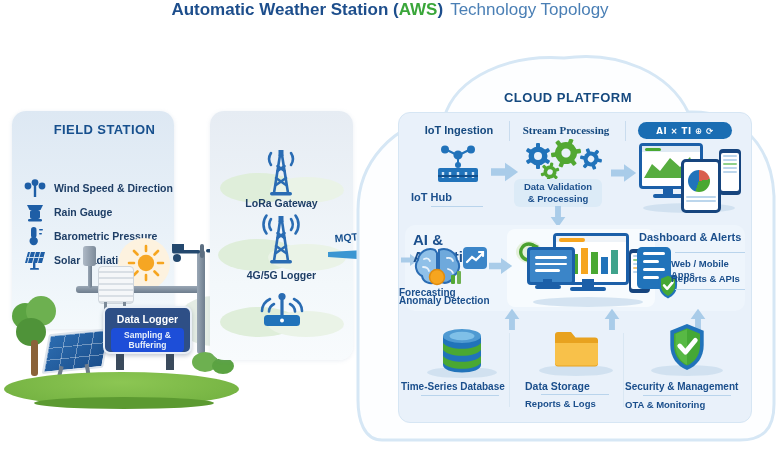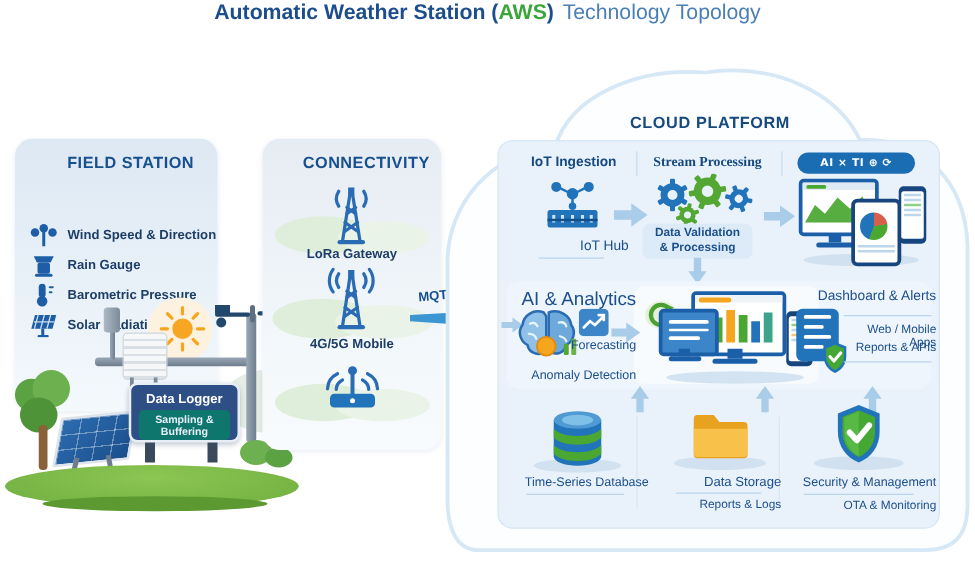--- a/index.html
+++ b/index.html
@@ -23,33 +23,33 @@
   .mound{position:absolute;border-radius:50%;}
   .conn-label{position:absolute;width:143px;text-align:center;font-size:10.5px;font-weight:bold;color:#1e3e66;}
   
   .grass{position:absolute;border-radius:50%;}
   .pole{position:absolute;background:linear-gradient(90deg,#9aa7b5,#6e7d8d);border-radius:3px;}
   .bar{position:absolute;background:linear-gradient(180deg,#9aa7b5,#6e7d8d);border-radius:3px;}
   .screenbox{position:absolute;left:98px;top:266px;width:34px;height:36px;background:
      repeating-linear-gradient(180deg,#f5f7f9 0 4px,#d9dfe5 4px 6px);border-radius:4px;border:1px solid #cfd6dd;}
   .dlogger{position:absolute;left:103px;top:306px;width:85px;height:44px;background:#2e4f86;border:2px solid #e8eef6;border-radius:7px;box-shadow:0 2px 4px rgba(60,80,110,.3);text-align:center;}
   .dl-title{font-size:10.5px;font-weight:bold;color:#ffffff;margin-top:5px;}
-  .dl-sub{font-size:8.5px;font-weight:bold;color:#e8f0fa;background:#0f766e;border-radius:4px;margin:3px 6px 0 6px;padding:2px 0;}
+  .dl-sub{font-size:8.5px;font-weight:bold;color:#e8f0fa;background:#1d4ed8;border-radius:4px;margin:3px 6px 0 6px;padding:2px 0;}
   .dl-leg{position:absolute;width:8px;height:20px;background:#3a4a5c;top:350px;}
   
   .mqtt-label{position:absolute;left:328px;top:229px;width:86px;text-align:center;font-size:10.5px;font-weight:bold;color:#17508e;transform:rotate(-5deg);}
   
   .cloud-title{position:absolute;left:448px;top:90px;width:240px;text-align:center;font-size:13px;font-weight:bold;letter-spacing:.5px;color:#15497f;}
   .inner{position:absolute;left:398px;top:112px;width:352px;height:309px;border-radius:12px;background:#e9f1fa;border:1px solid #d6e6f4;}
   .col-h{position:absolute;top:11px;font-size:11px;font-weight:bold;color:#15497f;text-align:center;}
   .vdiv{position:absolute;width:1px;background:#c9dcee;}
   .badge{position:absolute;left:239px;top:9px;width:94px;height:17px;border-radius:9px;background:#1a6db3;color:#fff;
          font-size:8.5px;font-weight:bold;letter-spacing:.5px;display:flex;align-items:center;justify-content:center;
          font-family:"DejaVu Sans",sans-serif;}
-  .lbl{position:absolute;text-align:right;font-weight:normal;color:#1b4f8c;}
+  .lbl{position:absolute;text-align:left;font-weight:bold;color:#1b4f8c;}
   .uline{position:absolute;height:1px;background:#b9d4ec;}
   .valbox{position:absolute;left:115px;top:66px;width:88px;height:28px;background:#dcebf7;border-radius:6px;
           display:flex;flex-direction:column;align-items:center;justify-content:center;font-size:9.5px;font-weight:bold;color:#1b4f8c;line-height:1.25;}
   .row2{position:absolute;left:6px;top:112px;width:340px;height:86px;background:#eef5fc;border-radius:10px;}
   .centerbox{position:absolute;left:108px;top:116px;width:148px;height:78px;background:#f7fbfe;border-radius:8px;}
   .shadow-e{position:absolute;background:#cadded;border-radius:50%;opacity:.8;}
   
   .mon-frame{position:absolute;background:#ffffff;border:3px solid #1b5fa8;border-radius:4px;overflow:hidden;}
   .mon-stand{position:absolute;background:#1b5fa8;}
   .phone{position:absolute;background:#17457e;border-radius:4px;}
@@ -173,21 +173,20 @@
   <div class="dl-title">Data Logger</div>
   <div class="dl-sub">Sampling &amp; Buffering</div>
 </div>
 
 <div class="abs" style="left:192px;top:352px;width:26px;height:20px;background:#6db050;border-radius:50%;"></div>
 <div class="abs" style="left:212px;top:358px;width:22px;height:16px;background:#5ba342;border-radius:50%;"></div>
 <div class="grass" style="left:4px;top:372px;width:235px;height:34px;background:radial-gradient(ellipse at 50% 30%,#8cc653,#6fae3e);"></div>
 <div class="grass" style="left:34px;top:397px;width:180px;height:12px;background:#5c9a31;"></div>
 
 <div class="panel conn-panel">
-  <div class="panel-h">CONNECTIVITY</div>
 
   <div class="mound" style="left:10px;top:62px;width:78px;height:30px;background:#dfeeda;"></div>
   <div class="mound" style="left:60px;top:66px;width:74px;height:26px;background:#eaf3e7;"></div>
   <span class="abs" style="left:49px;top:34px;">
     <svg width="44" height="54" viewBox="0 0 44 54">
         <g stroke="#2a6cb3" fill="none" stroke-width="2.6" stroke-linecap="round">
           <path d="M15 48 L21 10 M29 48 L23 10"></path>
           <path d="M17 40 L27 33 M17 33 L27 40 M18.5 26 L25.5 21 M18.5 21 L25.5 26"></path>
           <path d="M12 8 a11 11 0 0 0 0 12"></path>
           <path d="M32 8 a11 11 0 0 1 0 12"></path>
@@ -207,21 +206,21 @@
           <path d="M19 44 L29 37 M19 37 L29 44 M20.5 29 L27.5 24 M20.5 24 L27.5 29"></path>
           <path d="M14 10 a10 10 0 0 0 0 11"></path>
           <path d="M9.5 6.5 a15 15 0 0 0 0 18"></path>
           <path d="M34 10 a10 10 0 0 1 0 11"></path>
           <path d="M38.5 6.5 a15 15 0 0 1 0 18"></path>
         </g>
         <rect x="21.5" y="7" width="5" height="6" fill="#2a6cb3"></rect>
         <rect x="13" y="51" width="22" height="3.4" rx="1.7" fill="#2a6cb3"></rect>
       </svg>
   </span>
-  <div class="conn-label" style="top:158px;">4G/5G Mobile</div>
+  <div class="conn-label" style="top:158px;">4G/5G Logger</div>
 
   <div class="mound" style="left:10px;top:196px;width:78px;height:30px;background:#dfeeda;"></div>
   <div class="mound" style="left:58px;top:200px;width:76px;height:26px;background:#eaf3e7;"></div>
   <span class="abs" style="left:44px;top:178px;">
     <svg width="56" height="44" viewBox="0 0 56 44">
         <g stroke="#2a6cb3" fill="none" stroke-width="2.6" stroke-linecap="round">
           <path d="M16 10 a14 14 0 0 0 -8 12"></path>
           <path d="M20 15 a9 9 0 0 0 -5 7.5"></path>
           <path d="M40 10 a14 14 0 0 1 8 12"></path>
           <path d="M36 15 a9 9 0 0 1 5 7.5"></path>
@@ -396,21 +395,21 @@
         <rect x="44" y="26" width="4" height="13" rx="1" fill="#6db050"></rect>
     </svg>
   </span>
   <span class="abs" style="left:64px;top:134px;">
     <svg width="24" height="22" viewBox="0 0 24 22">
         <rect x="0" y="0" width="24" height="22" rx="4" fill="#3b85c8"></rect>
         <path d="M4 15 l5 -5 l4 3 l7 -7" stroke="#ffffff" stroke-width="2.2" fill="none" stroke-linecap="round"></path>
         <path d="M16 5 h4 v4" stroke="#ffffff" stroke-width="2.2" fill="none" stroke-linecap="round"></path>
       </svg>
   </span>
-  <div class="lbl" style="left:0px;top:158px;width:110px;font-size:10px;">Forecasting</div>
+  <div class="lbl" style="left:0px;top:174px;width:110px;font-size:10px;">Forecasting</div>
   <div class="lbl" style="left:0px;top:182px;width:110px;font-size:10px;">Anomaly Detection</div>
 
   <span class="abs" style="left:90px;top:144px;">
     <svg width="24" height="18" viewBox="0 0 30 22">
         <polygon points="0,7 15,7 15,1 29,11 15,21 15,15 0,15" fill="#a9cce9"></polygon>
       </svg>
   </span>
 
   <span class="abs" style="left:116px;top:126px;">
     <svg width="28" height="26" viewBox="0 0 28 26">

